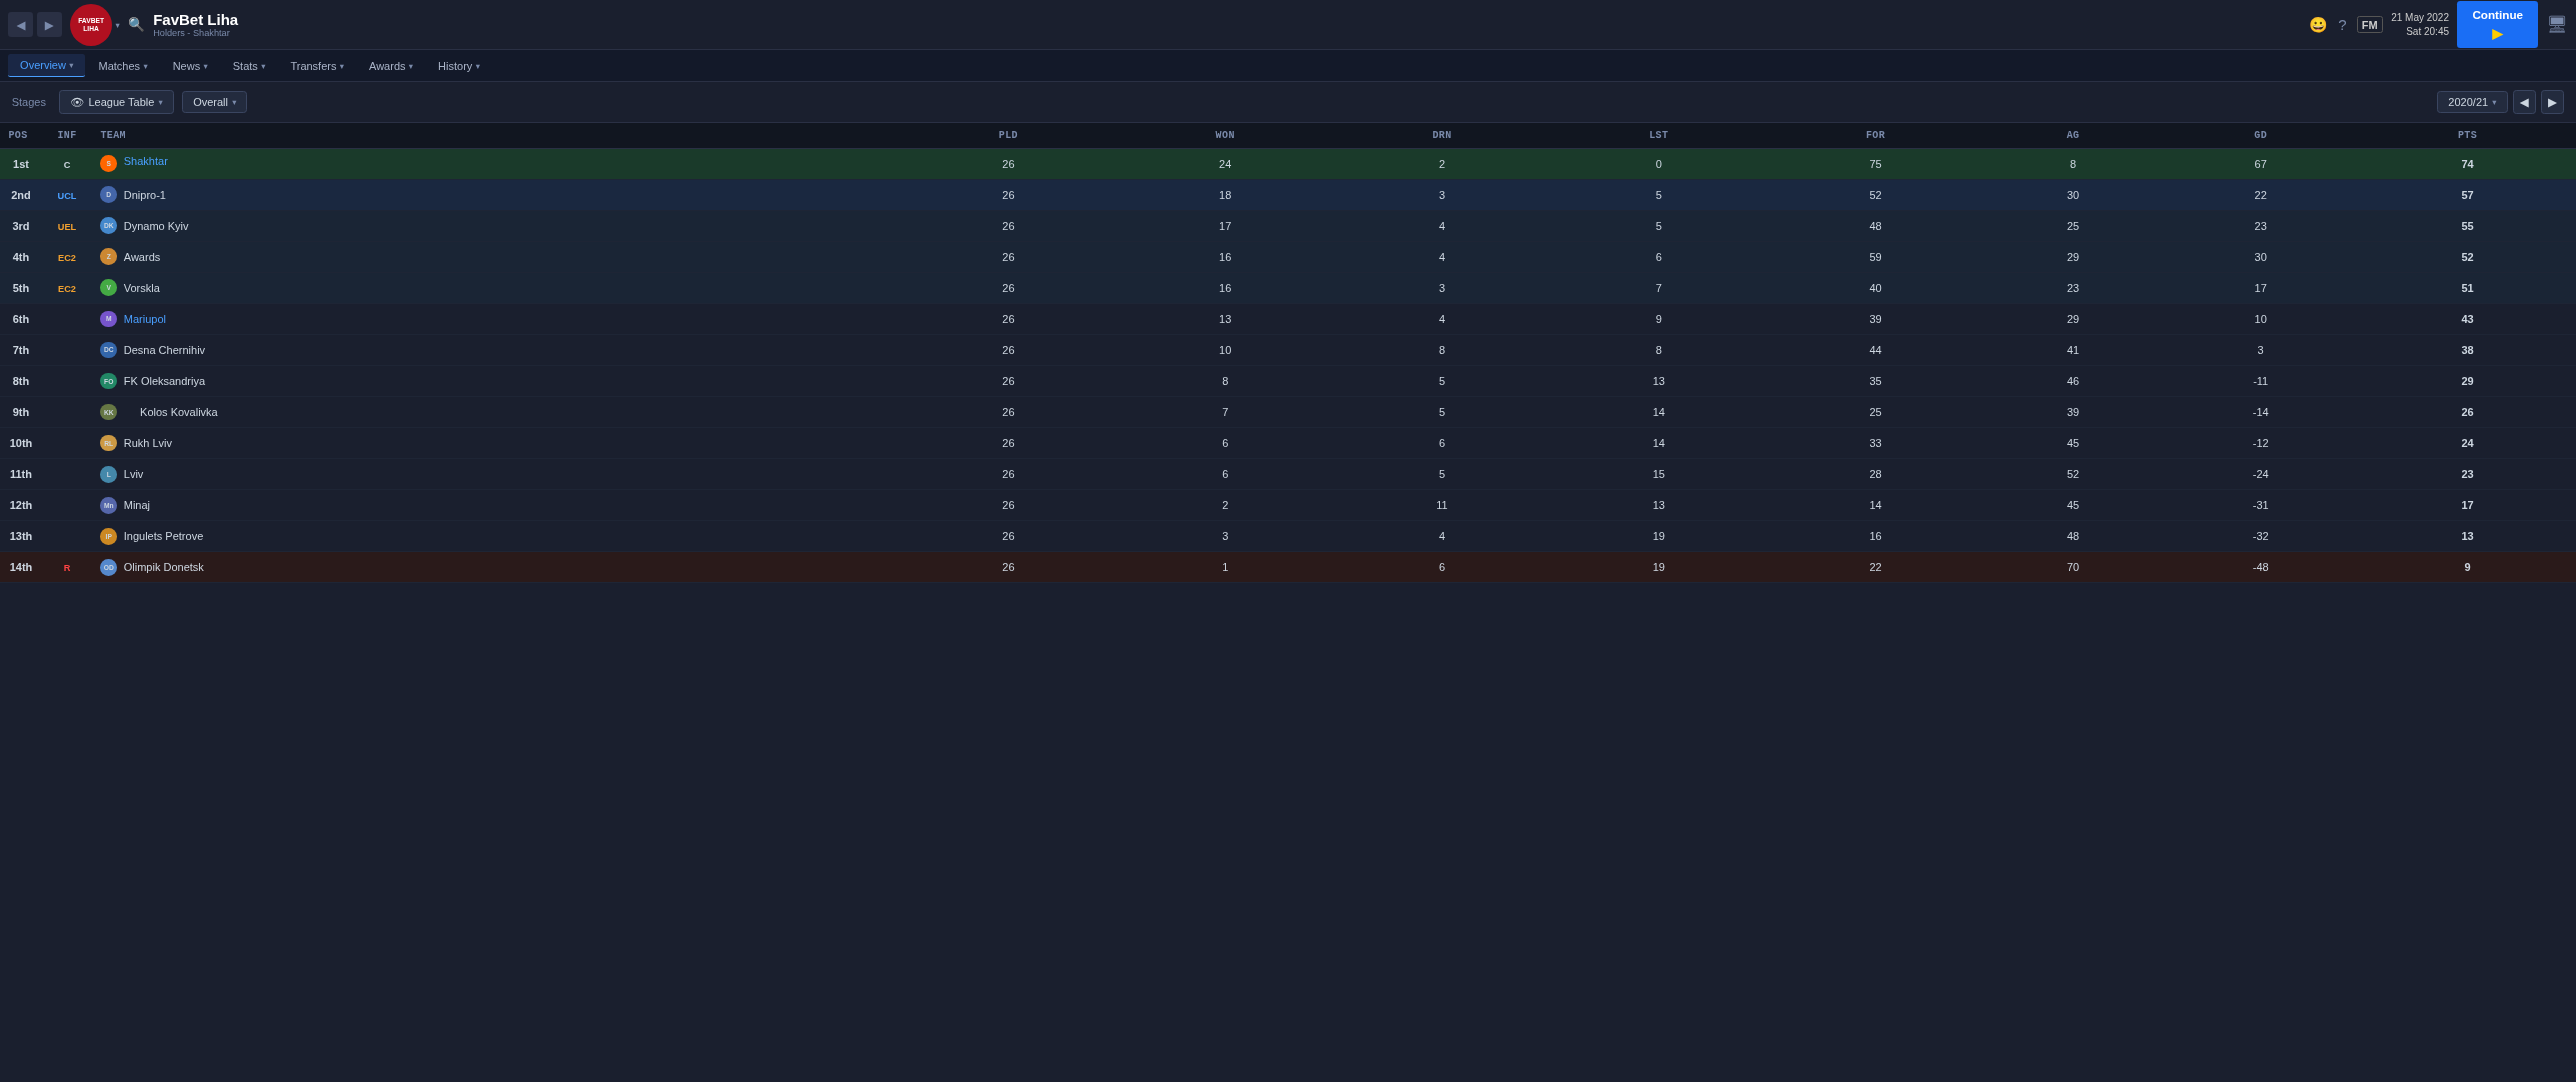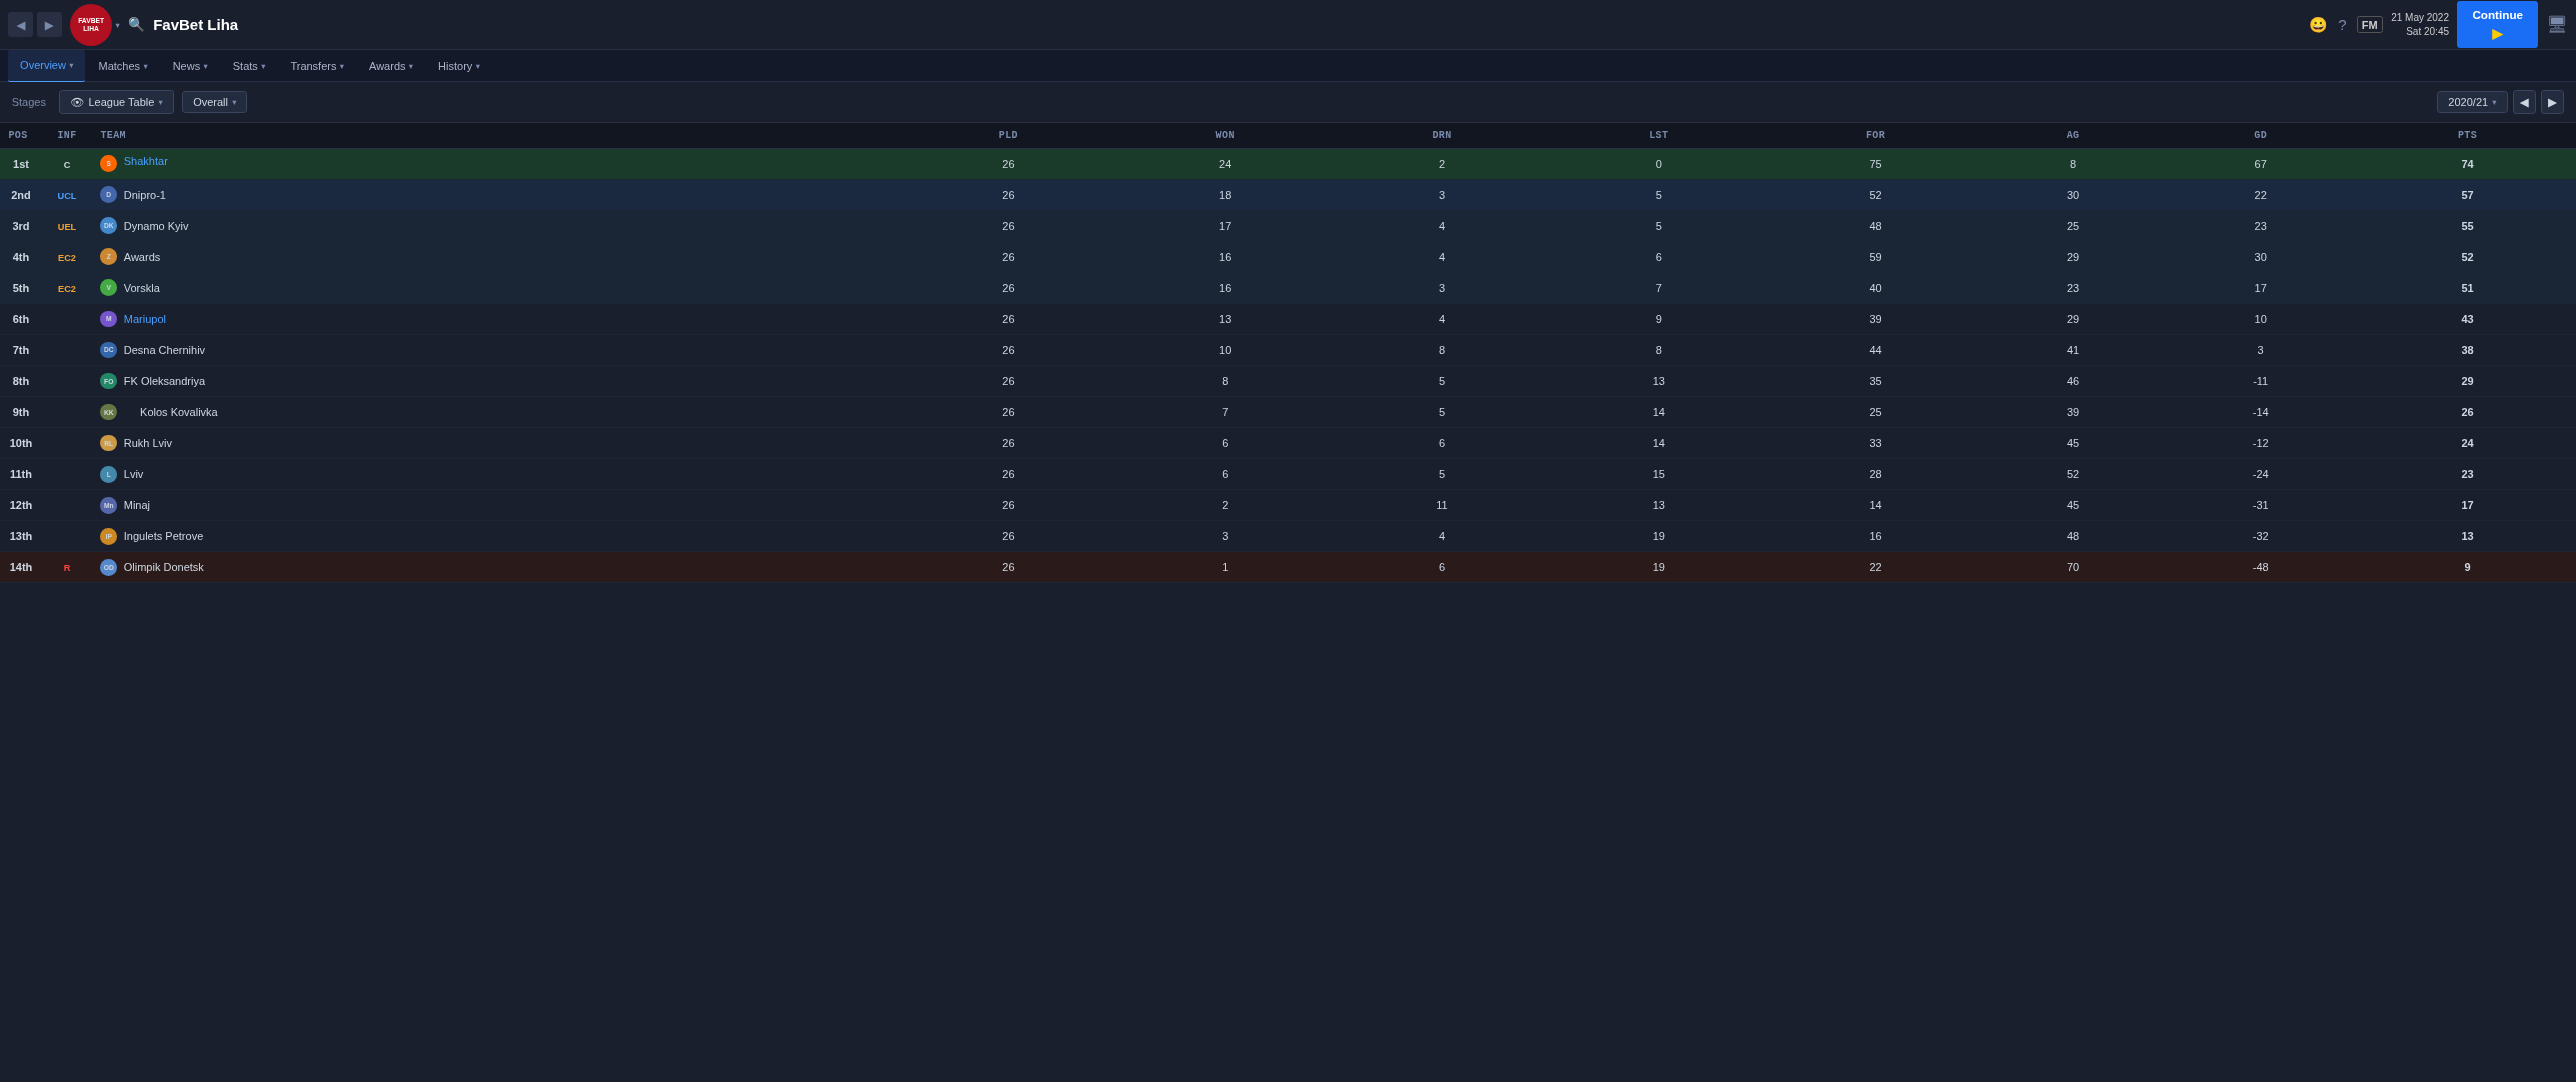--- a/index.html
+++ b/index.html
@@ -98,21 +98,21 @@
       align-items: center;
       background: #131929;
       height: 32px;
       padding: 0 8.4px;
       border-bottom: 0.8px solid #2a3044;
       gap: 1.7px;
     }
     .nav-item {
       display: flex; align-items: center; gap: 3.3px;
       padding: 0 11.7px;
-      height: 32px;
+      height: 23px;
       color: #aab4c8;
       font-size: 11px;
       cursor: pointer;
       border-radius: 2.5px;
       white-space: nowrap;
     }
     .nav-item.active {
       background: #1a2745;
       color: #4a9fff;
       border-bottom: 1.7px solid #4a9fff;
@@ -252,20 +252,21 @@
     <button class="nav-arrow">▶</button>
   </div>
   <div class="logo-area">
     <span class="logo-inner">FAVBET
 LIHA</span>
   </div>
   <button class="expand-btn">▾</button>
   <button class="search-icon-btn">🔍</button>
   <div class="league-title-area">
     <div class="league-title">FavBet Liha</div>
+    <div class="league-subtitle">Holders - Shakhtar</div>
   </div>
   <div class="top-icons">
     <button class="top-icon-btn">😀</button>
     <button class="top-icon-btn">?</button>
     <span class="fm-badge">FM</span>
   </div>
   <div class="datetime-area">
     <div>21 May 2022</div>
     <div>Sat 20:45</div>
   </div>

